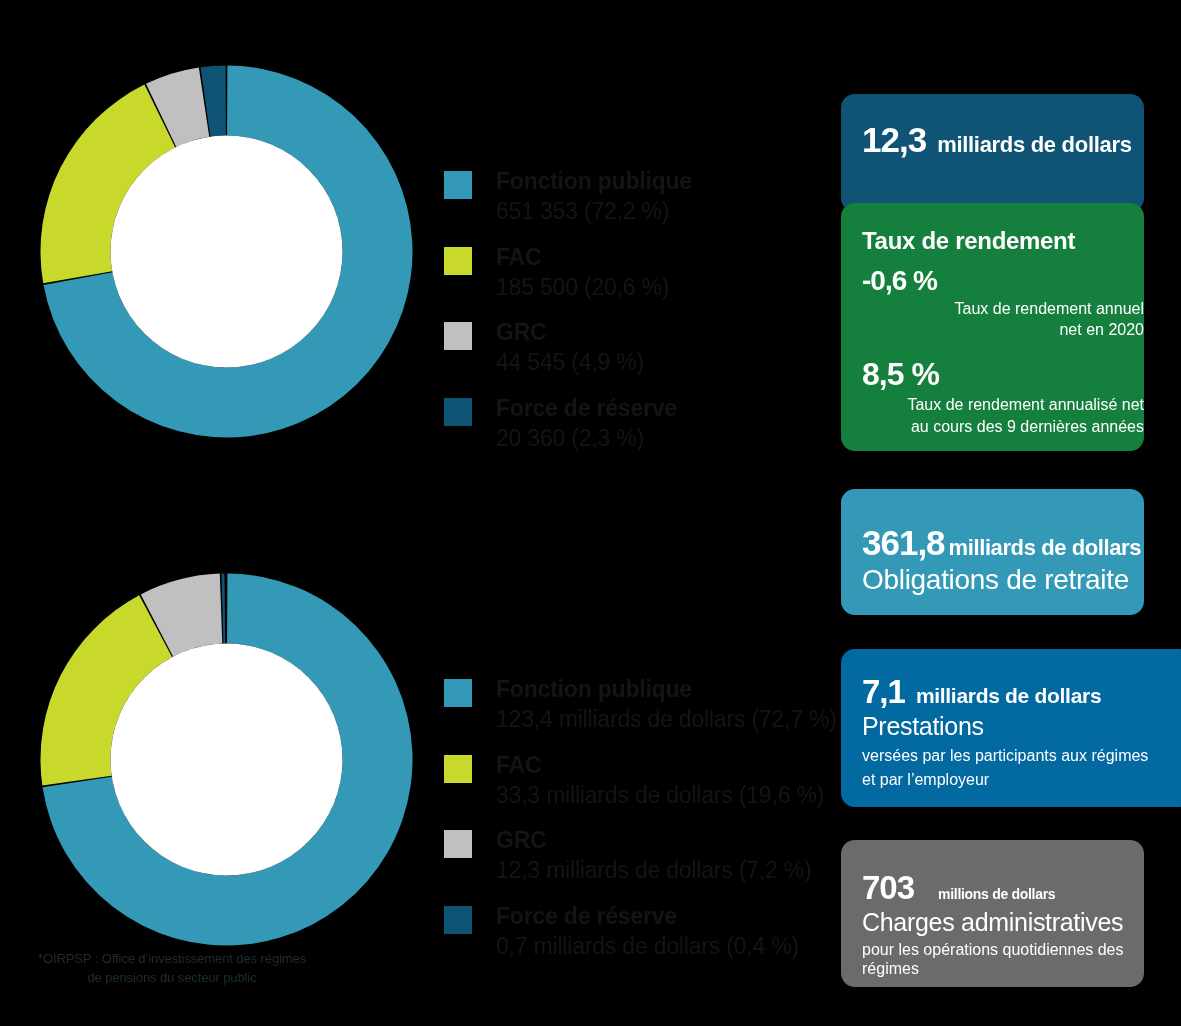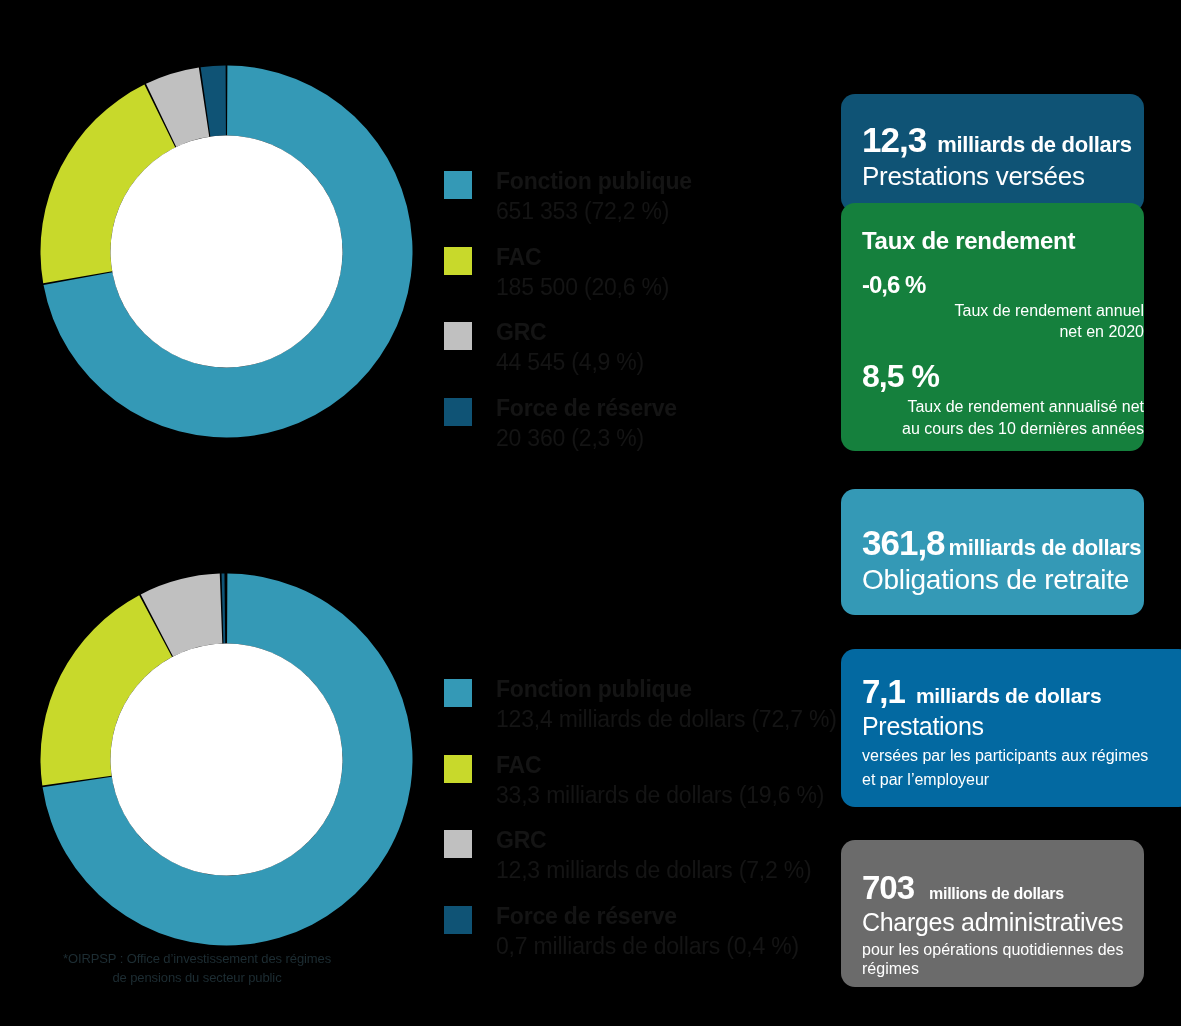--- a/index.html
+++ b/index.html
@@ -15,21 +15,21 @@
   .legend-row{display:flex;align-items:flex-start;margin-bottom:18px;}
   .legend-row:last-child{margin-bottom:0;}
   .swatch{width:28px;height:28px;flex:0 0 28px;margin-top:3px;}
   .legend-text{margin-left:24px;}
   .legend-label{font-size:23px;font-weight:bold;color:#141414;line-height:1.18;
                 letter-spacing:-0.2px;white-space:nowrap;}
   .legend-value{font-size:23px;font-weight:normal;color:#141414;line-height:1.24;
                 letter-spacing:-0.2px;white-space:nowrap;margin-top:2px;}
 
   
-  .footnote{position:absolute;left:32px;top:950px;width:330px;text-align:center;
+  .footnote{position:absolute;left:7px;top:950px;width:330px;text-align:center;
             font-size:13px;line-height:1.45;color:#1d2d33;letter-spacing:-0.1px;}
 
   
   .card{position:absolute;border-radius:14px;box-sizing:border-box;color:#fff;}
   .card .big{font-weight:bold;letter-spacing:-1px;}
   .card .unit{font-weight:bold;}
   .card .sub{font-weight:normal;}
   .card .tiny{font-weight:normal;line-height:1.2;}
 
   
@@ -37,21 +37,21 @@
                  padding:26px 8px 0 21px;margin-top:36px;}
   #card-benefits .row1{display:flex;align-items:baseline;}
   #card-benefits .big{font-size:35px;}
   #card-benefits .unit{font-size:22px;margin-left:11px;letter-spacing:-0.3px;}
   #card-benefits .sub{font-size:26px;margin-top:1px;letter-spacing:-0.3px;}
 
   
   #card-return{left:841px;top:203px;width:303px;height:248px;background:#15803d;
                padding:24px 0 0 21px;}
   #card-return .heading{font-size:24px;font-weight:bold;letter-spacing:-0.3px;}
-  #card-return .big{font-size:24px;margin-top:16px;}
+  #card-return .big{font-size:28px;margin-top:10px;}
   #card-return .tiny{font-size:16px;margin-top:2px;text-align:right;}
   #card-return .big2{font-size:32px;font-weight:bold;letter-spacing:-1px;margin-top:17px;}
 
   
   #card-obligations{left:841px;top:489px;width:303px;height:126px;background:#3499b6;
                     padding:34px 0 0 21px;}
   #card-obligations .row1{display:flex;align-items:baseline;}
   #card-obligations .big{font-size:35px;}
   #card-obligations .unit{font-size:22px;margin-left:4px;letter-spacing:-0.4px;}
   #card-obligations .sub{font-size:28px;margin-top:1px;letter-spacing:-0.3px;}
@@ -63,21 +63,21 @@
   #card-contrib .big{font-size:33px;}
   #card-contrib .unit{font-size:21px;margin-left:11px;letter-spacing:-0.3px;}
   #card-contrib .sub{font-size:25px;margin-top:1px;letter-spacing:-0.3px;}
   #card-contrib .tiny{font-size:16px;margin-top:5px;}
 
   
   #card-admin{left:841px;top:840px;width:303px;height:147px;background:#6b6b6b;
               padding:29px 0 0 21px;}
   #card-admin .row1{display:flex;align-items:baseline;}
   #card-admin .big{font-size:33px;}
-  #card-admin .unit{font-size:16px;margin-left:15px;letter-spacing:-0.3px;}
+  #card-admin .unit{font-size:14px;margin-left:24px;letter-spacing:-0.3px;}
   #card-admin .sub{font-size:25px;margin-top:1px;letter-spacing:-0.3px;}
   #card-admin .tiny{font-size:16px;margin-top:3px;}
 </style>
 </head>
 <body>
 
 <div class="donut-wrap" id="donut-top" style="left:40px;top:65px;">
   <svg width="373" height="373" viewBox="0 0 373 373">
       <path d="M 187.3927324847853 0.502142408277706 A 186 186 0 1 1 3.5293918866817364 219.93286656334615
                L 72.38929816588754 207.3506049534847 A 116 116 0 1 0 187.05675789373709 70.50133612559254 Z" fill="#3499b6"></path>
@@ -170,31 +170,30 @@
 <div class="footnote">
   <div>*OIRPSP : Office d’investissement des régimes</div>
   <div>de pensions du secteur public</div>
 </div>
 
 <div class="card" id="card-benefits">
   <div class="row1">
     <span class="big">12,3</span>
     <span class="unit">milliards de dollars</span>
   </div>
-  <div class="sub">Prestations versées</div>
 </div>
 
 <div class="card" id="card-return">
   <div class="heading">Taux de rendement</div>
   <div class="big">-0,6 %</div>
   <div class="tiny">Taux de rendement annuel</div>
   <div class="tiny">net en 2020</div>
   <div class="big2">8,5 %</div>
   <div class="tiny">Taux de rendement annualisé net</div>
-  <div class="tiny">au cours des 10 dernières années</div>
+  <div class="tiny">au cours des 9 dernières années</div>
 </div>
 
 <div class="card" id="card-obligations">
   <div class="row1">
     <span class="big">361,8</span>
     <span class="unit">milliards de dollars</span>
   </div>
   <div class="sub">Obligations de retraite</div>
 </div>
 

